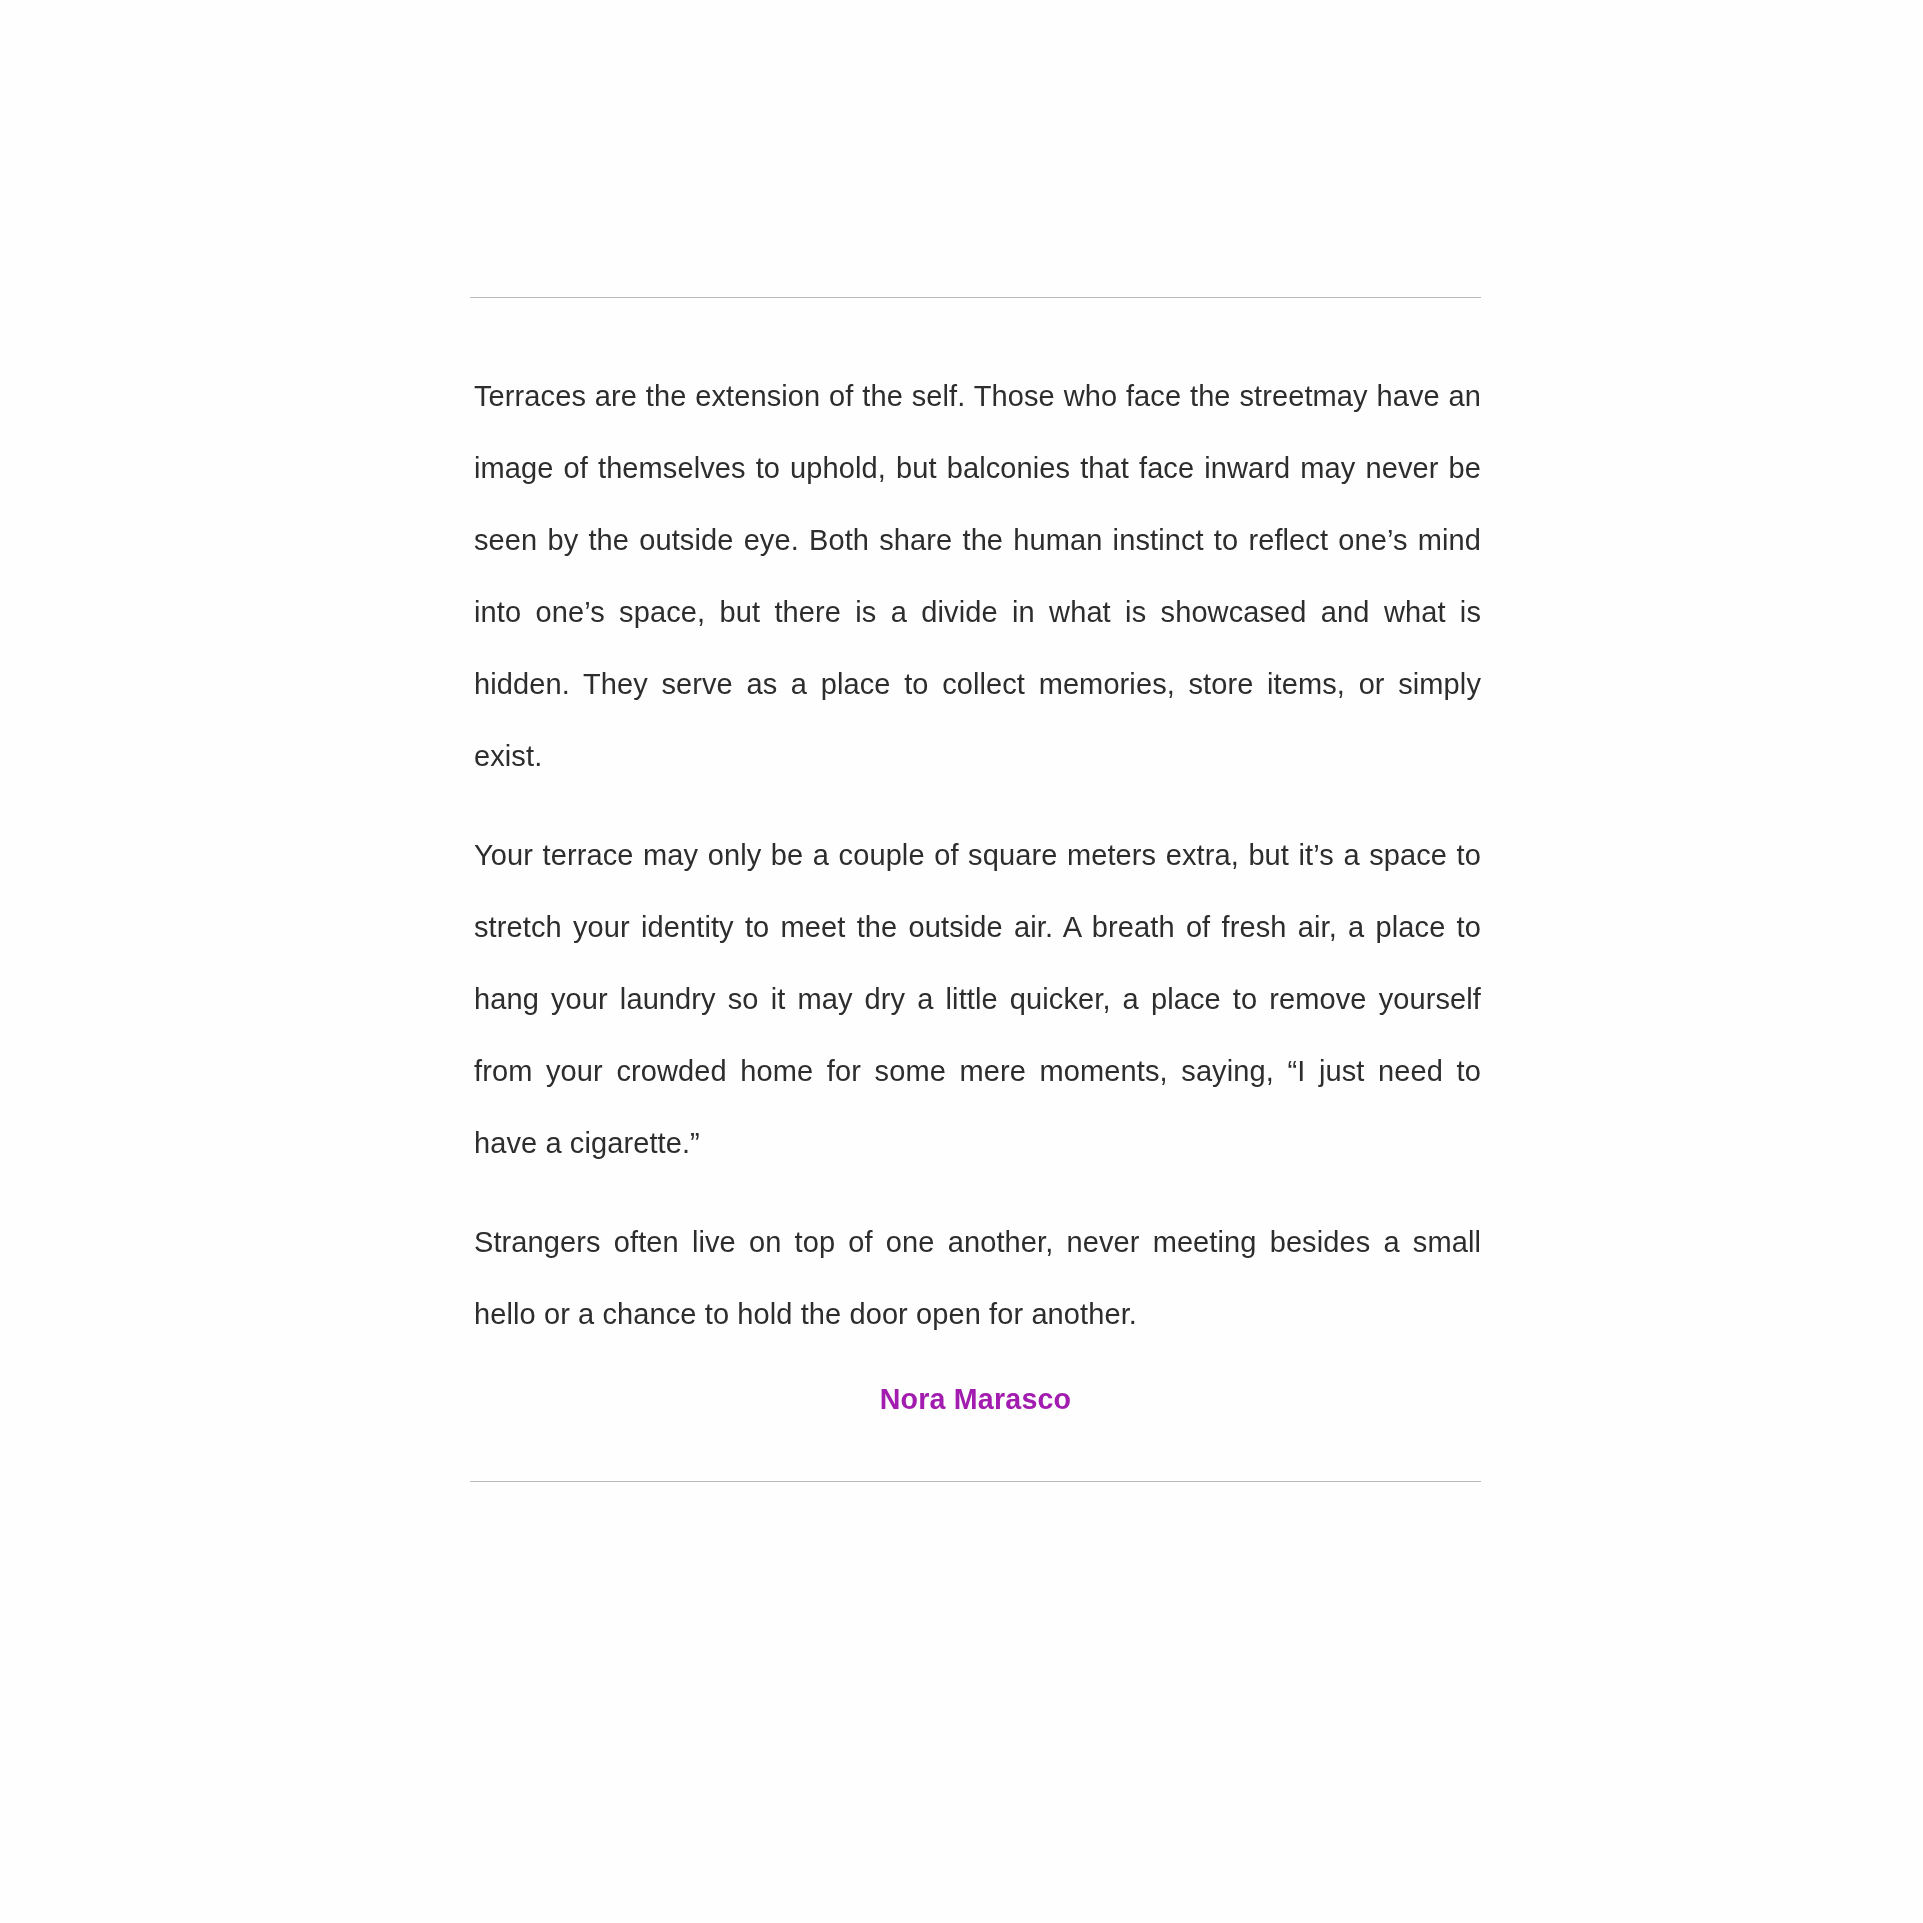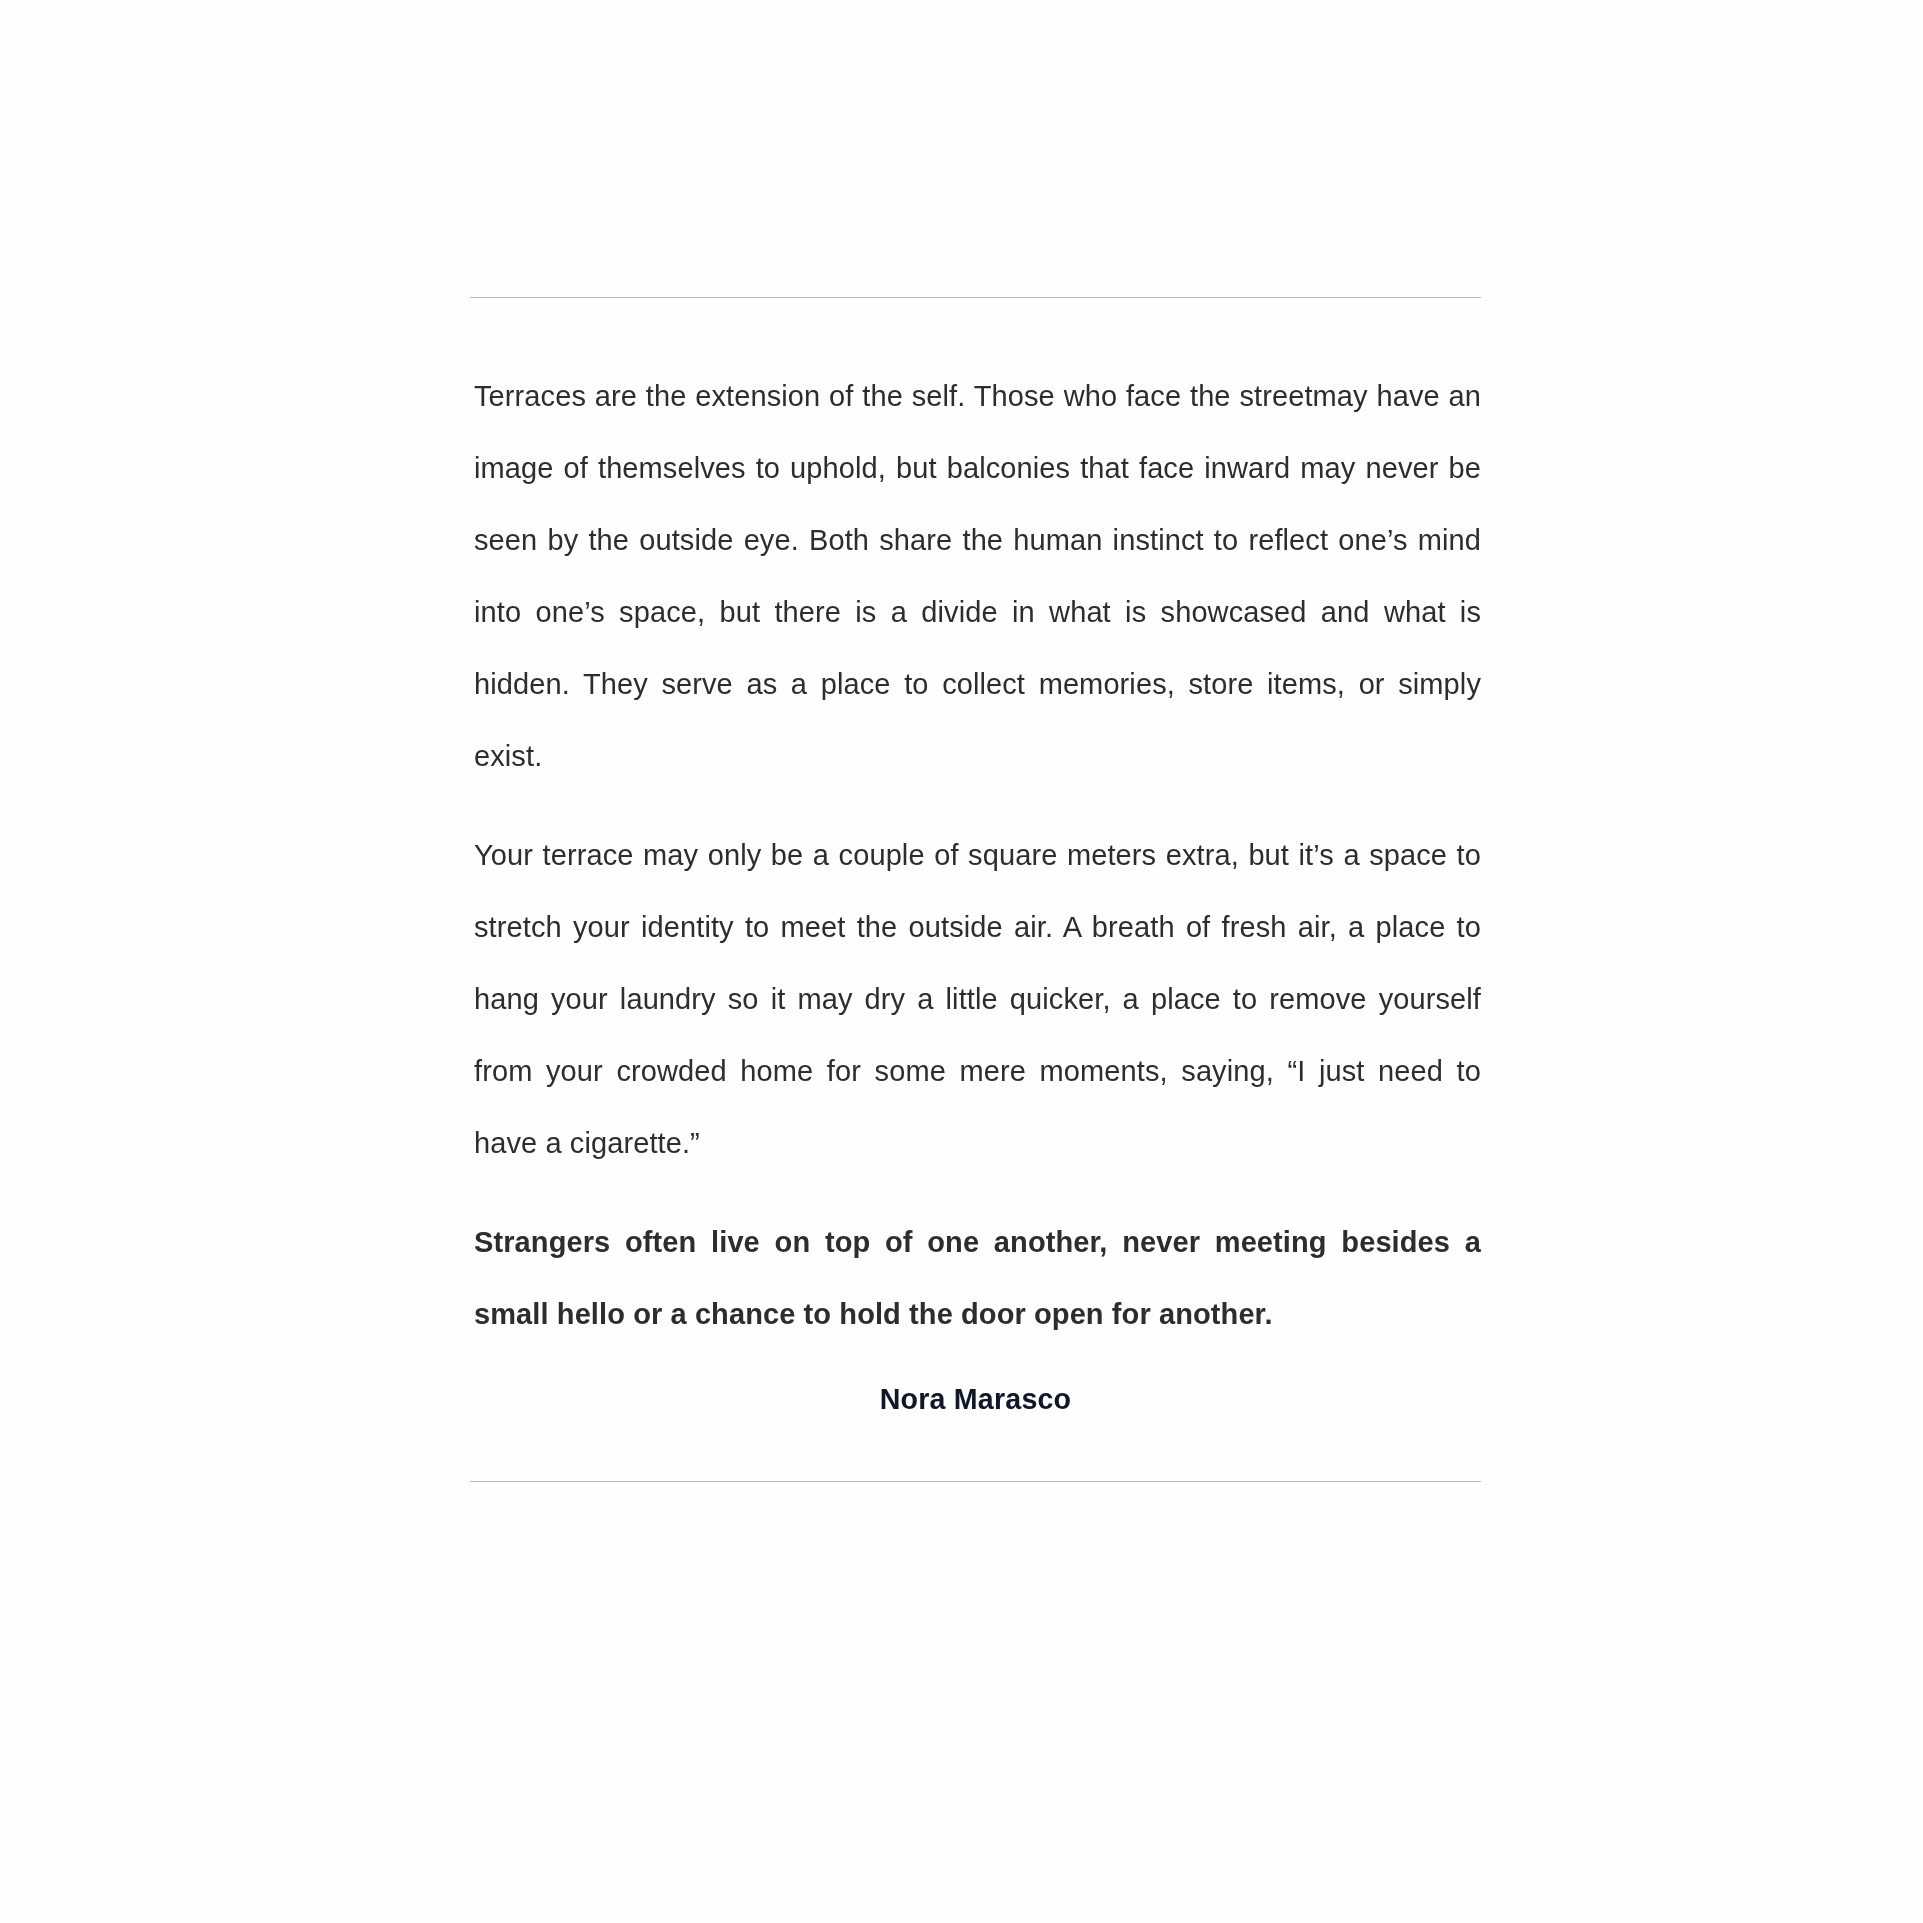--- a/index.html
+++ b/index.html
@@ -50,29 +50,28 @@
     line-height: 72px;
     text-align: justify;
     text-justify: inter-word;
     letter-spacing: 0.1px;
     color: #2d2d2d;
     font-weight: 400;
   }
 
   .quote-body p:last-of-type {
     margin-bottom: 0;
-    font-weight: bold;
   }
 
   .attribution {
     margin-top: 33px;
     text-align: center;
     font-size: 28.6px;
     font-weight: bold;
-    color: #0f172a;
+    color: #a21caf;
     letter-spacing: 0.2px;
   }
 </style>
 </head>
 <body>
 
 <div class="page">
 
   <div class="quote-block">
 

